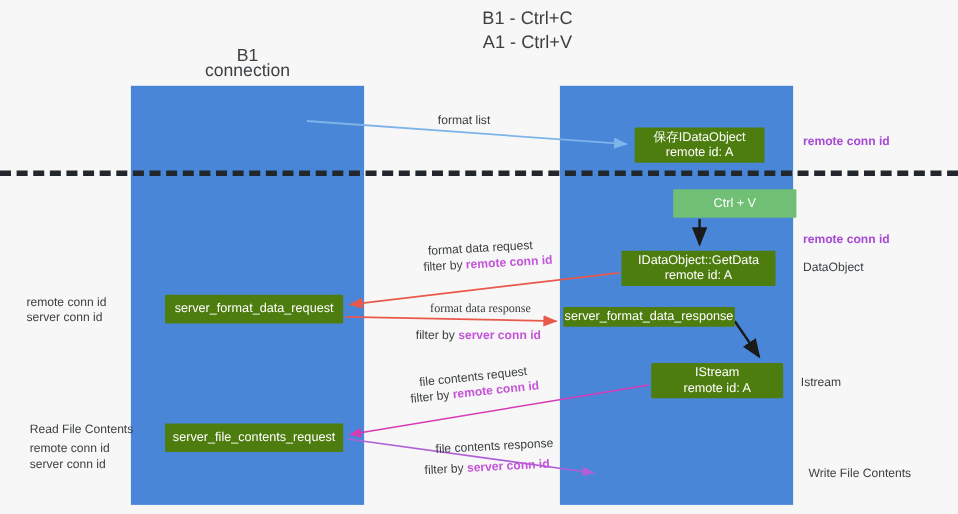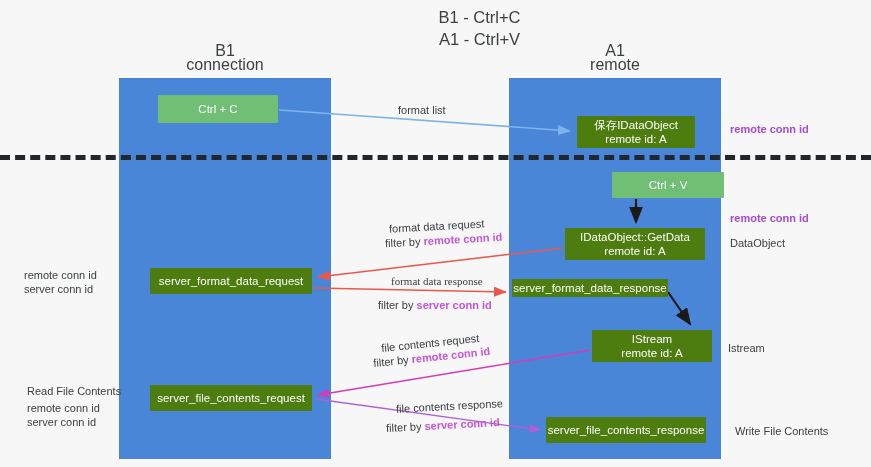--- a/index.html
+++ b/index.html
@@ -83,24 +83,20 @@
 
   <div class="title">
     <div>B1 - Ctrl+C</div>
     <div>A1 - Ctrl+V</div>
   </div>
 
   <div class="lane-head b1">
     <div>B1</div>
     <div>connection</div>
   </div>
-  <div class="lane-head a1">
-    <div>A1</div>
-    <div>remote</div>
-  </div>
 
   <div class="lane lane-b1"></div>
   <div class="lane lane-a1"></div>
 
   <svg id="wires">
     <defs>
       <marker id="ah-blue" markerWidth="9" markerHeight="9" refX="7.5" refY="3.2" orient="auto">
         <path d="M0,0 L8,3.2 L0,6.4 z" fill="#7fb4e8"></path>
       </marker>
       <marker id="ah-red" markerWidth="9" markerHeight="9" refX="7.5" refY="3.2" orient="auto">
@@ -127,23 +123,20 @@
 
     <path d="M668,292 L690,324" stroke="#1a1a1a" stroke-width="2.2" fill="none" marker-end="url(#ah-black)"></path>
 
     <path d="M590,350 L318,395" stroke="#d63bb5" stroke-width="1.4" fill="none" marker-end="url(#ah-magenta)"></path>
 
     <path d="M316,399 L540,430" stroke="#b05fd6" stroke-width="1.4" fill="none" marker-end="url(#ah-purple)"></path>
   </svg>
 
   <div class="divider"></div>
 
-  <div class="box green b-ctrlc">
-    <span>Ctrl + C</span>
-  </div>
 
   <div class="box orange b-dataobj">
     <span>保存IDataObject</span>
     <span>remote id: A</span>
   </div>
 
   <div class="box green b-ctrlv">
     <span>Ctrl + V</span>
   </div>
 
@@ -162,23 +155,20 @@
 
   <div class="box orange b-istream">
     <span>IStream</span>
     <span>remote id: A</span>
   </div>
 
   <div class="box orange b-filereq">
     <span>server_file_contents_request</span>
   </div>
 
-  <div class="box orange b-fileresp">
-    <span>server_file_contents_response</span>
-  </div>
 
   <div class="lbl l-formatlist">format list</div>
   <div class="lbl purple l-remote1">remote conn id</div>
   <div class="lbl purple l-remote2">remote conn id</div>
   <div class="lbl l-dataobject">DataObject</div>
   <div class="lbl l-istream-side">Istream</div>
   <div class="lbl l-write">Write File Contents</div>
   <div class="lbl l-read">Read File Contents</div>
 
   <div class="lbl l-left-conn">

